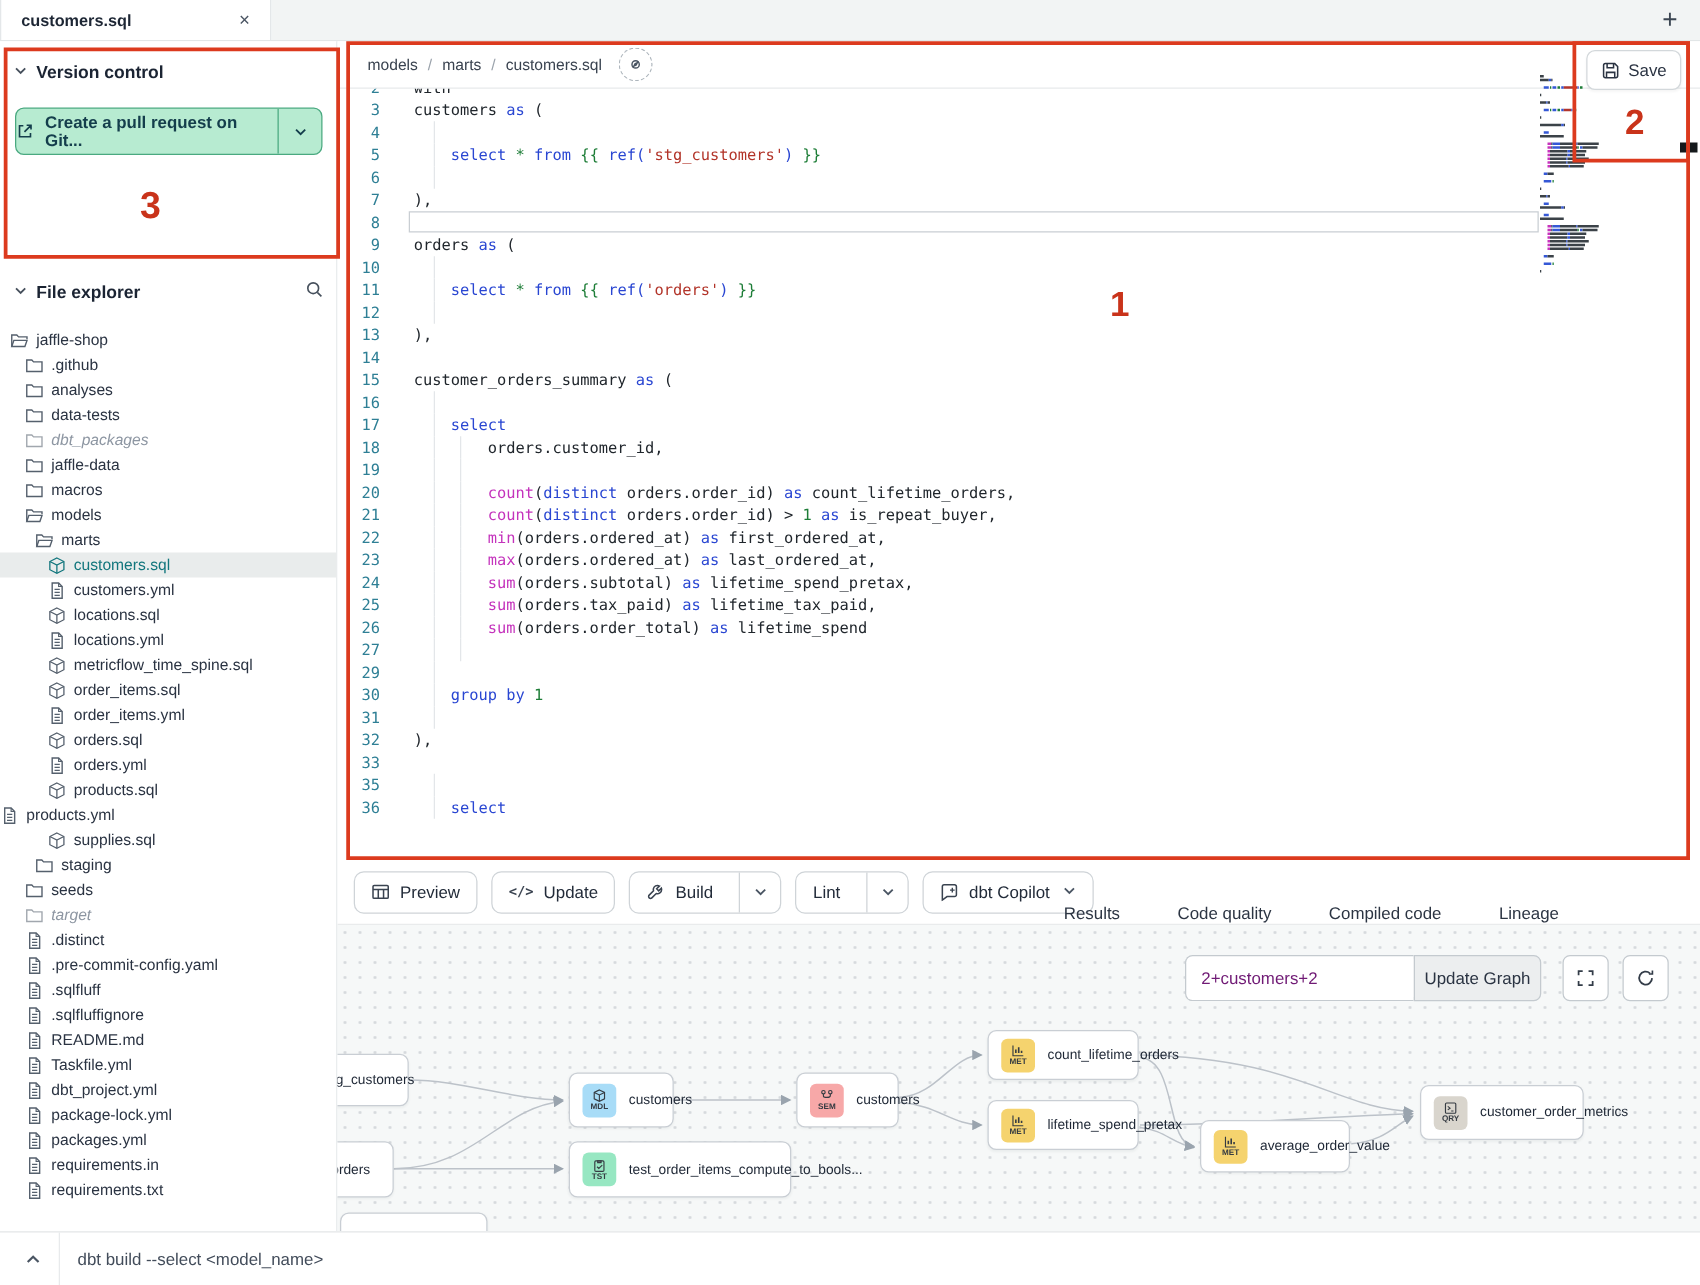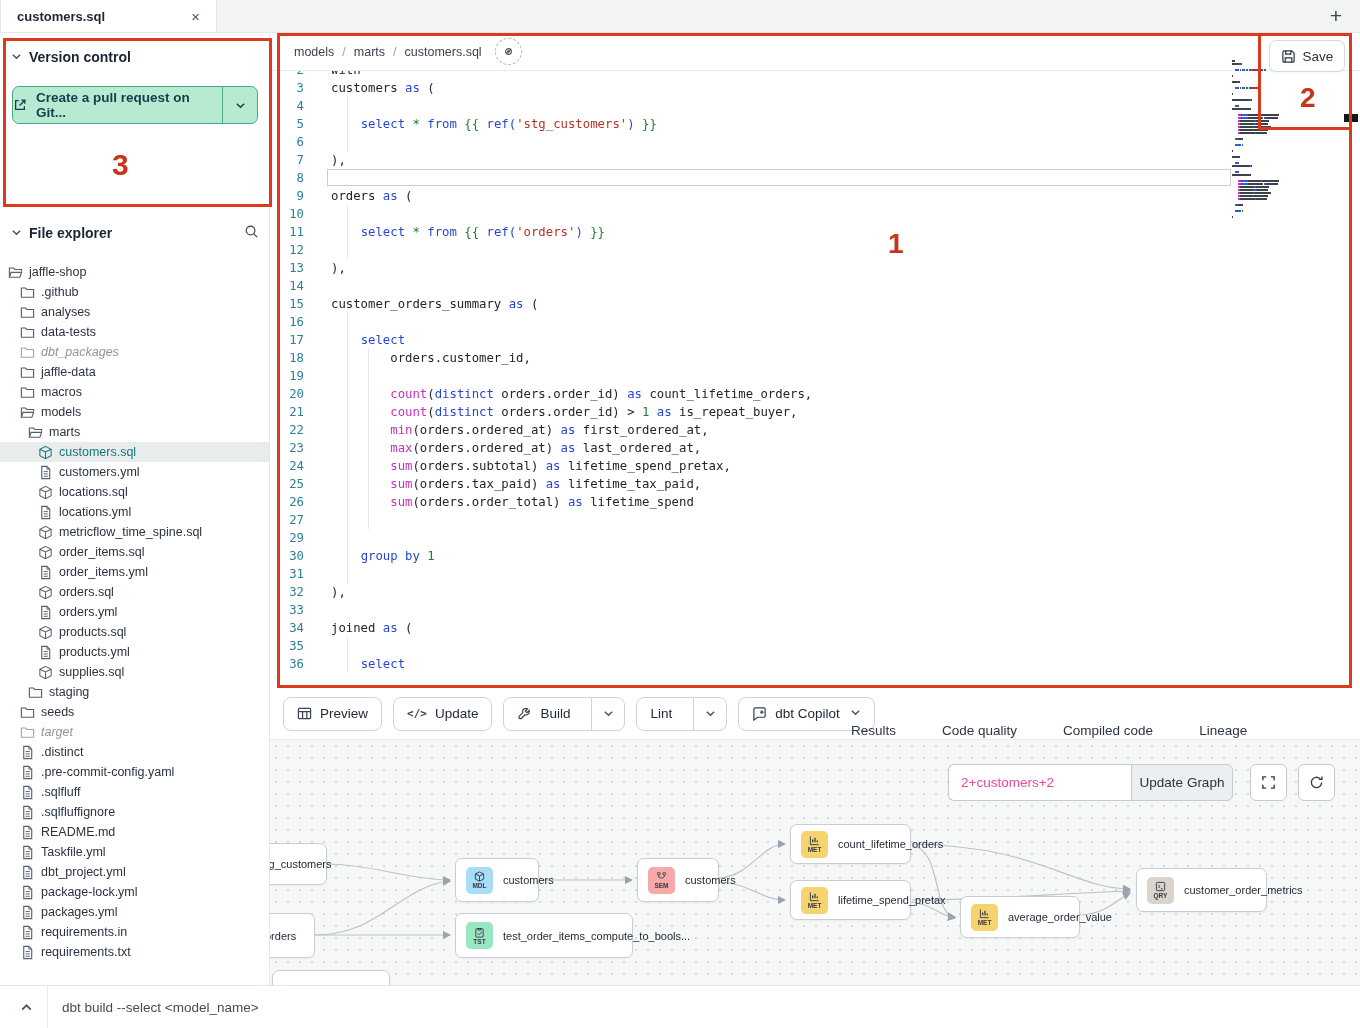--- a/index.html
+++ b/index.html
@@ -71,21 +71,21 @@
   
   .lineage { position:absolute; left:270px; top:740px; width:1090px; height:245px; background:#f6f8f8; overflow:hidden;
     background-image:radial-gradient(circle, #d6dadd 1px, transparent 1.3px); background-size:12px 12px; }
   .edges { position:absolute; left:0; top:0; }
   .lnode { position:absolute; background:#fff; border:1px solid #c9ced4; border-radius:7px; display:flex; align-items:center; gap:10px; padding:0 10px; box-shadow:0 1px 2px rgba(20,30,40,.05); }
   .lnode .nlabel { font-size:11px; color:#1d2634; white-space:nowrap; }
   .badge { width:27px; height:27px; border-radius:5px; flex:none; display:flex; flex-direction:column; align-items:center; justify-content:center; gap:0; }
   .badge span { font-size:6.5px; font-weight:700; color:#353b42; line-height:7px; }
   .bg-MDL{background:#a8dcf7} .bg-TST{background:#97e7c2} .bg-SEM{background:#f7a8a8} .bg-MET{background:#f5d36e} .bg-QRY{background:#d9d5cd}
   .lin-controls { position:absolute; left:678px; top:24px; display:flex; }
-  .lin-input { width:183px; height:37px; border:1px solid #c4cacf; border-right:none; border-radius:6px 0 0 6px; background:#fff; padding:0 12px; font-size:13.5px; color:#ec4899; font-family:"Liberation Sans",sans-serif; }
+  .lin-input { width:183px; height:37px; border:1px solid #c4cacf; border-right:none; border-radius:6px 0 0 6px; background:#fff; padding:0 12px; font-size:13.5px; color:#701a75; font-family:"Liberation Sans",sans-serif; }
   .lin-update { width:102px; height:37px; border:1px solid #c4cacf; border-radius:0 6px 6px 0; background:#eceeef; font-size:13.5px; color:#2a3342; cursor:pointer; font-family:"Liberation Sans",sans-serif; }
   .sq-btn { position:absolute; top:24px; width:37px; height:37px; background:#fff; border:1px solid #c4cacf; border-radius:6px; display:flex; align-items:center; justify-content:center; color:#333c48; cursor:pointer; }
 
   
   .statusbar { position:absolute; left:0; top:985px; width:1360px; height:43px; background:#fff; border-top:1px solid #e3e6e8; display:flex; align-items:center; }
   .sb-caret { margin-left:20px; color:#4a5563; cursor:pointer; display:flex; }
   .sb-div { width:1px; height:43px; background:#e8eaec; margin-left:14px; }
   .sb-cmd { margin-left:14px; font-size:13.5px; color:#424c5a; background:transparent; border:none; width:400px; font-family:"Liberation Sans",sans-serif; }
   .sb-right { margin-left:auto; margin-right:12px; display:flex; align-items:center; gap:14px; }
   .toggle { width:41px; height:21px; border:1.5px solid #323c49; border-radius:11px; position:relative; cursor:pointer; background:#fff; }
@@ -305,21 +305,21 @@
         </div>
         <div class="trow" style="padding-left: 38px;">
           <span class="tic">
             <svg width="15" height="15" viewBox="0 0 16 16" fill="none" stroke="#55606d" stroke-width="1.1">
               <path d="M8 1.5l6 3v7l-6 3-6-3v-7z"></path>
               <path d="M2 4.5l6 3 6-3M8 7.5v7"></path>
             </svg>
           </span>
           <span class="tlabel">products.sql</span>
         </div>
-        <div class="trow" style="padding-left: 38px;">
+        <div class="trow" style="">
           <span class="tic">
             <svg width="15" height="15" viewBox="0 0 16 16" fill="none" stroke="#55606d" stroke-width="1.2">
               <path d="M4 1.5h5.5l3 3v10H4z"></path>
               <path d="M9.5 1.5v3h3M6 7h4.5M6 9.5h4.5M6 12h4.5" stroke-width="1"></path>
             </svg>
           </span>
           <span class="tlabel">products.yml</span>
         </div>
         <div class="trow" style="padding-left: 38px;">
           <span class="tic">
@@ -631,24 +631,20 @@
           </div>
           <div class="cl">
             <span class="ln">32</span>
             <span class="ctext"><span class="c-p">),</span></span>
           </div>
           <div class="cl">
             <span class="ln">33</span>
             <span class="ctext"></span>
           </div>
           <div class="cl">
-            <span class="ln">34</span>
-            <span class="ctext"><span class="c-p">joined </span><span class="c-k">as</span><span class="c-p"> (</span></span>
-          </div>
-          <div class="cl">
             <span class="ln">35</span>
             <div class="iguide" style="left: 77px;"></div>
             <span class="ctext"></span>
           </div>
           <div class="cl">
             <span class="ln">36</span>
             <div class="iguide" style="left: 77px;"></div>
             <span class="ctext"><span class="c-p">    </span><span class="c-k">select</span></span>
           </div>
         </div>

